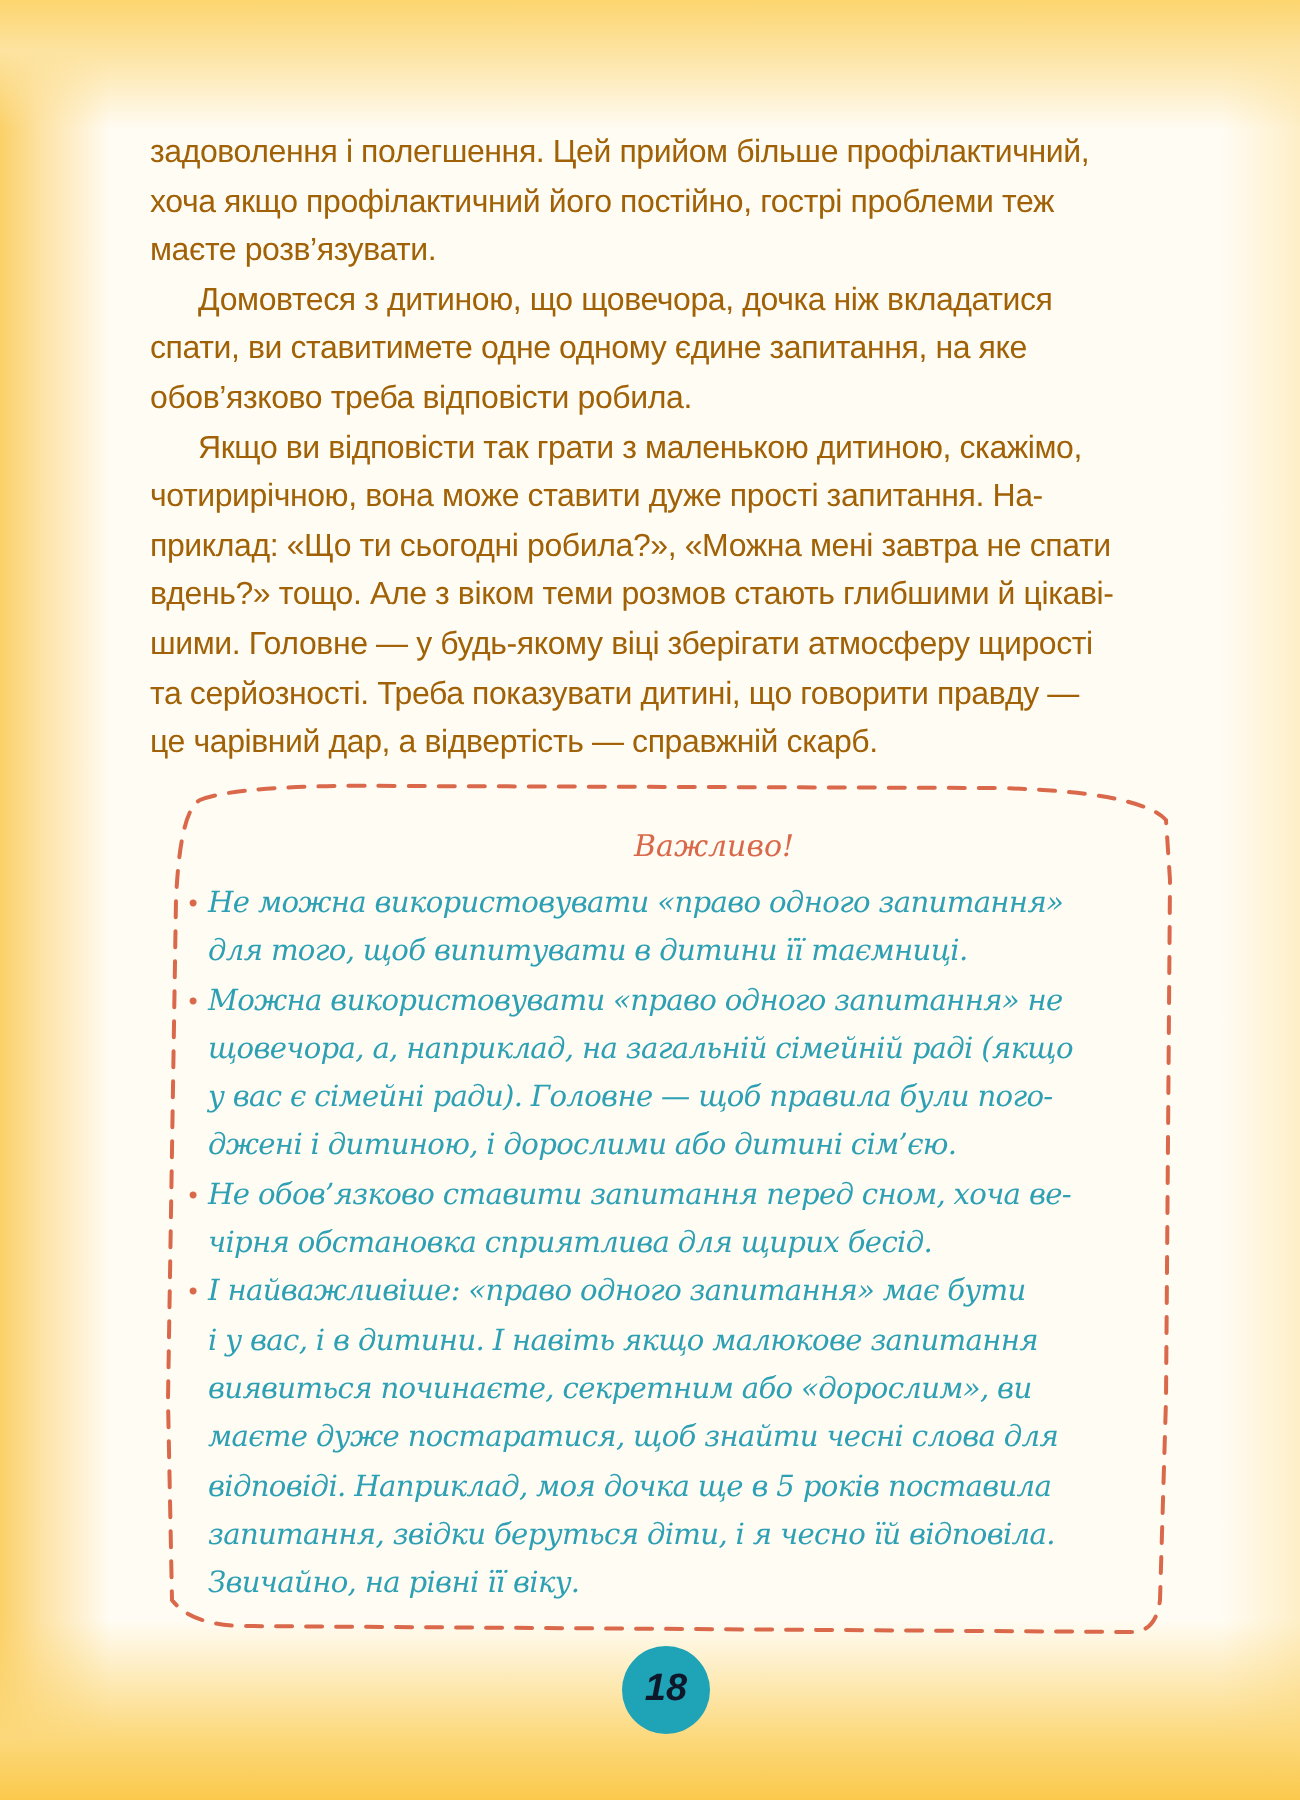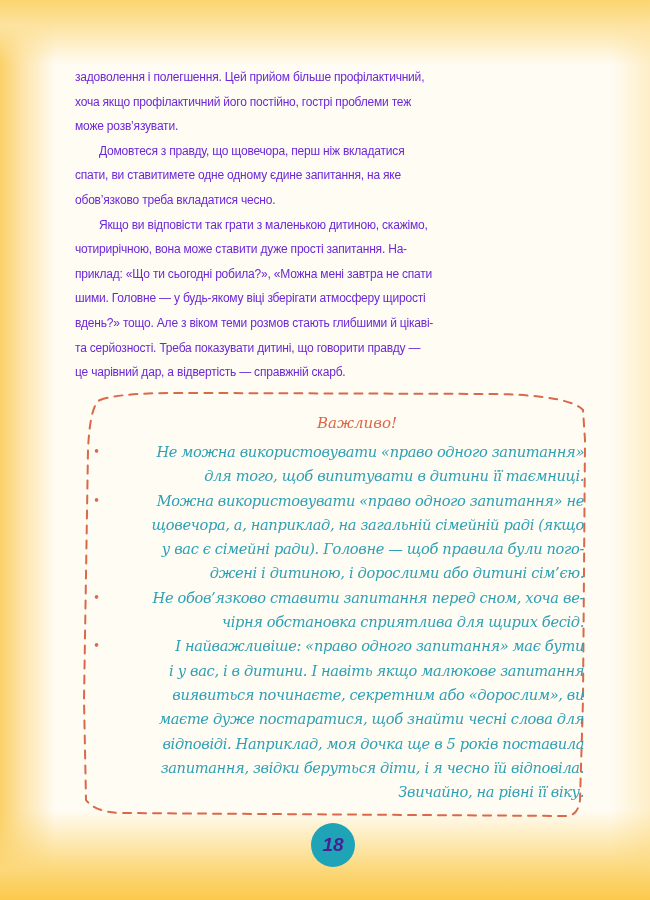--- a/index.html
+++ b/index.html
@@ -13,21 +13,21 @@
     background:
       linear-gradient(to bottom, #fcd56e 0px, #fde3a0 25px, rgba(255,250,235,0) 65px),
       linear-gradient(to top, #fbc94c 0px, #fcd87a 30px, rgba(255,240,200,0) 90px),
       linear-gradient(to right, #fbd067 0px, #fde2a3 20px, rgba(255,248,230,0) 55px),
       linear-gradient(to left, rgba(253,230,170,0.6) 0px, rgba(255,255,255,0) 40px),
       #fffcf4;
   }
   .page { position:absolute; inset:0; }
   .body-text {
     position:absolute; left:75px; top:65px; width:520px;
-    font-size:12px; line-height:24.6px; color:#6d28d9;
+    font-size:16px; line-height:24.6px; color:#a16207;
     letter-spacing:-0.2px;
   }
   .body-text .line { display:block; white-space:nowrap; }
   .body-text .indent { padding-left:24px; }
   .box-svg { position:absolute; left:0; top:0; }
   .box-title {
     position:absolute; left:0; width:650px; top:414px; text-align:center;
     font-family:"DejaVu Serif", serif; font-style:italic;
     font-size:15px; color:#d9694a;padding-left:32px;
   }
@@ -35,52 +35,52 @@
     position:absolute; left:104px; top:440px; width:480px;
     font-family:"DejaVu Serif", serif; font-style:italic;
     font-size:14.6px; line-height:24.3px; color:#2ea0b4;
     letter-spacing:-0.35px;
   }
   .box-list .item { position:relative; }
   .box-list .bullet {
     position:absolute; left:-11px; top:0; color:#d9694a; font-style:normal;
     font-size:12px;
   }
-  .box-list .line { display:block; white-space:nowrap;text-align:right; }
+  .box-list .line { display:block; white-space:nowrap; }
   .page-num {
     position:absolute; left:311px; top:823px; width:44px; height:44px;
     border-radius:50%; background:#1ea3b7;
-    color:#4c1d95; font-family:"Liberation Sans", sans-serif; font-weight:bold;
+    color:#0f172a; font-family:"Liberation Sans", sans-serif; font-weight:bold;
     font-style:italic; font-size:19px; line-height:44px; text-align:center;
   }
 </style>
 </head>
 <body>
 
 <div class="bg"></div>
 
 <div class="page">
 
   <div class="body-text">
     <div>
       <span class="line">задоволення і полегшення. Цей прийом більше профілактичний,</span>
       <span class="line">хоча якщо профілактичний його постійно, гострі проблеми теж</span>
-      <span class="line">може розв’язувати.</span>
+      <span class="line">маєте розв’язувати.</span>
     </div>
     <div>
-      <span class="line indent">Домовтеся з правду, що щовечора, перш ніж вкладатися</span>
+      <span class="line indent">Домовтеся з дитиною, що щовечора, дочка ніж вкладатися</span>
       <span class="line">спати, ви ставитимете одне одному єдине запитання, на яке</span>
-      <span class="line">обов’язково треба вкладатися чесно.</span>
+      <span class="line">обов’язково треба відповісти робила.</span>
     </div>
     <div>
       <span class="line indent">Якщо ви відповісти так грати з маленькою дитиною, скажімо,</span>
       <span class="line">чотирирічною, вона може ставити дуже прості запитання. На-</span>
       <span class="line">приклад: «Що ти сьогодні робила?», «Можна мені завтра не спати</span>
+      <span class="line">вдень?» тощо. Але з віком теми розмов стають глибшими й цікаві-</span>
       <span class="line">шими. Головне — у будь-якому віці зберігати атмосферу щирості</span>
-      <span class="line">вдень?» тощо. Але з віком теми розмов стають глибшими й цікаві-</span>
       <span class="line">та серйозності. Треба показувати дитині, що говорити правду —</span>
       <span class="line">це чарівний дар, а відвертість — справжній скарб.</span>
     </div>
   </div>
 
   <svg class="box-svg" width="650" height="900">
     <path d="M 100 400 Q 120 392 200 393 L 500 394 Q 570 396 583 410 L 585 440 L 583 700 L 580 800 Q 578 816 566 816 L 120 813 Q 95 812 86 800 L 84 700 L 88 450 Q 90 405 100 400 Z" fill="none" stroke="#d9694a" stroke-width="2" stroke-dasharray="8 7" stroke-linecap="round"></path>
   </svg>
 
   <div class="box-title">Важливо!</div>

